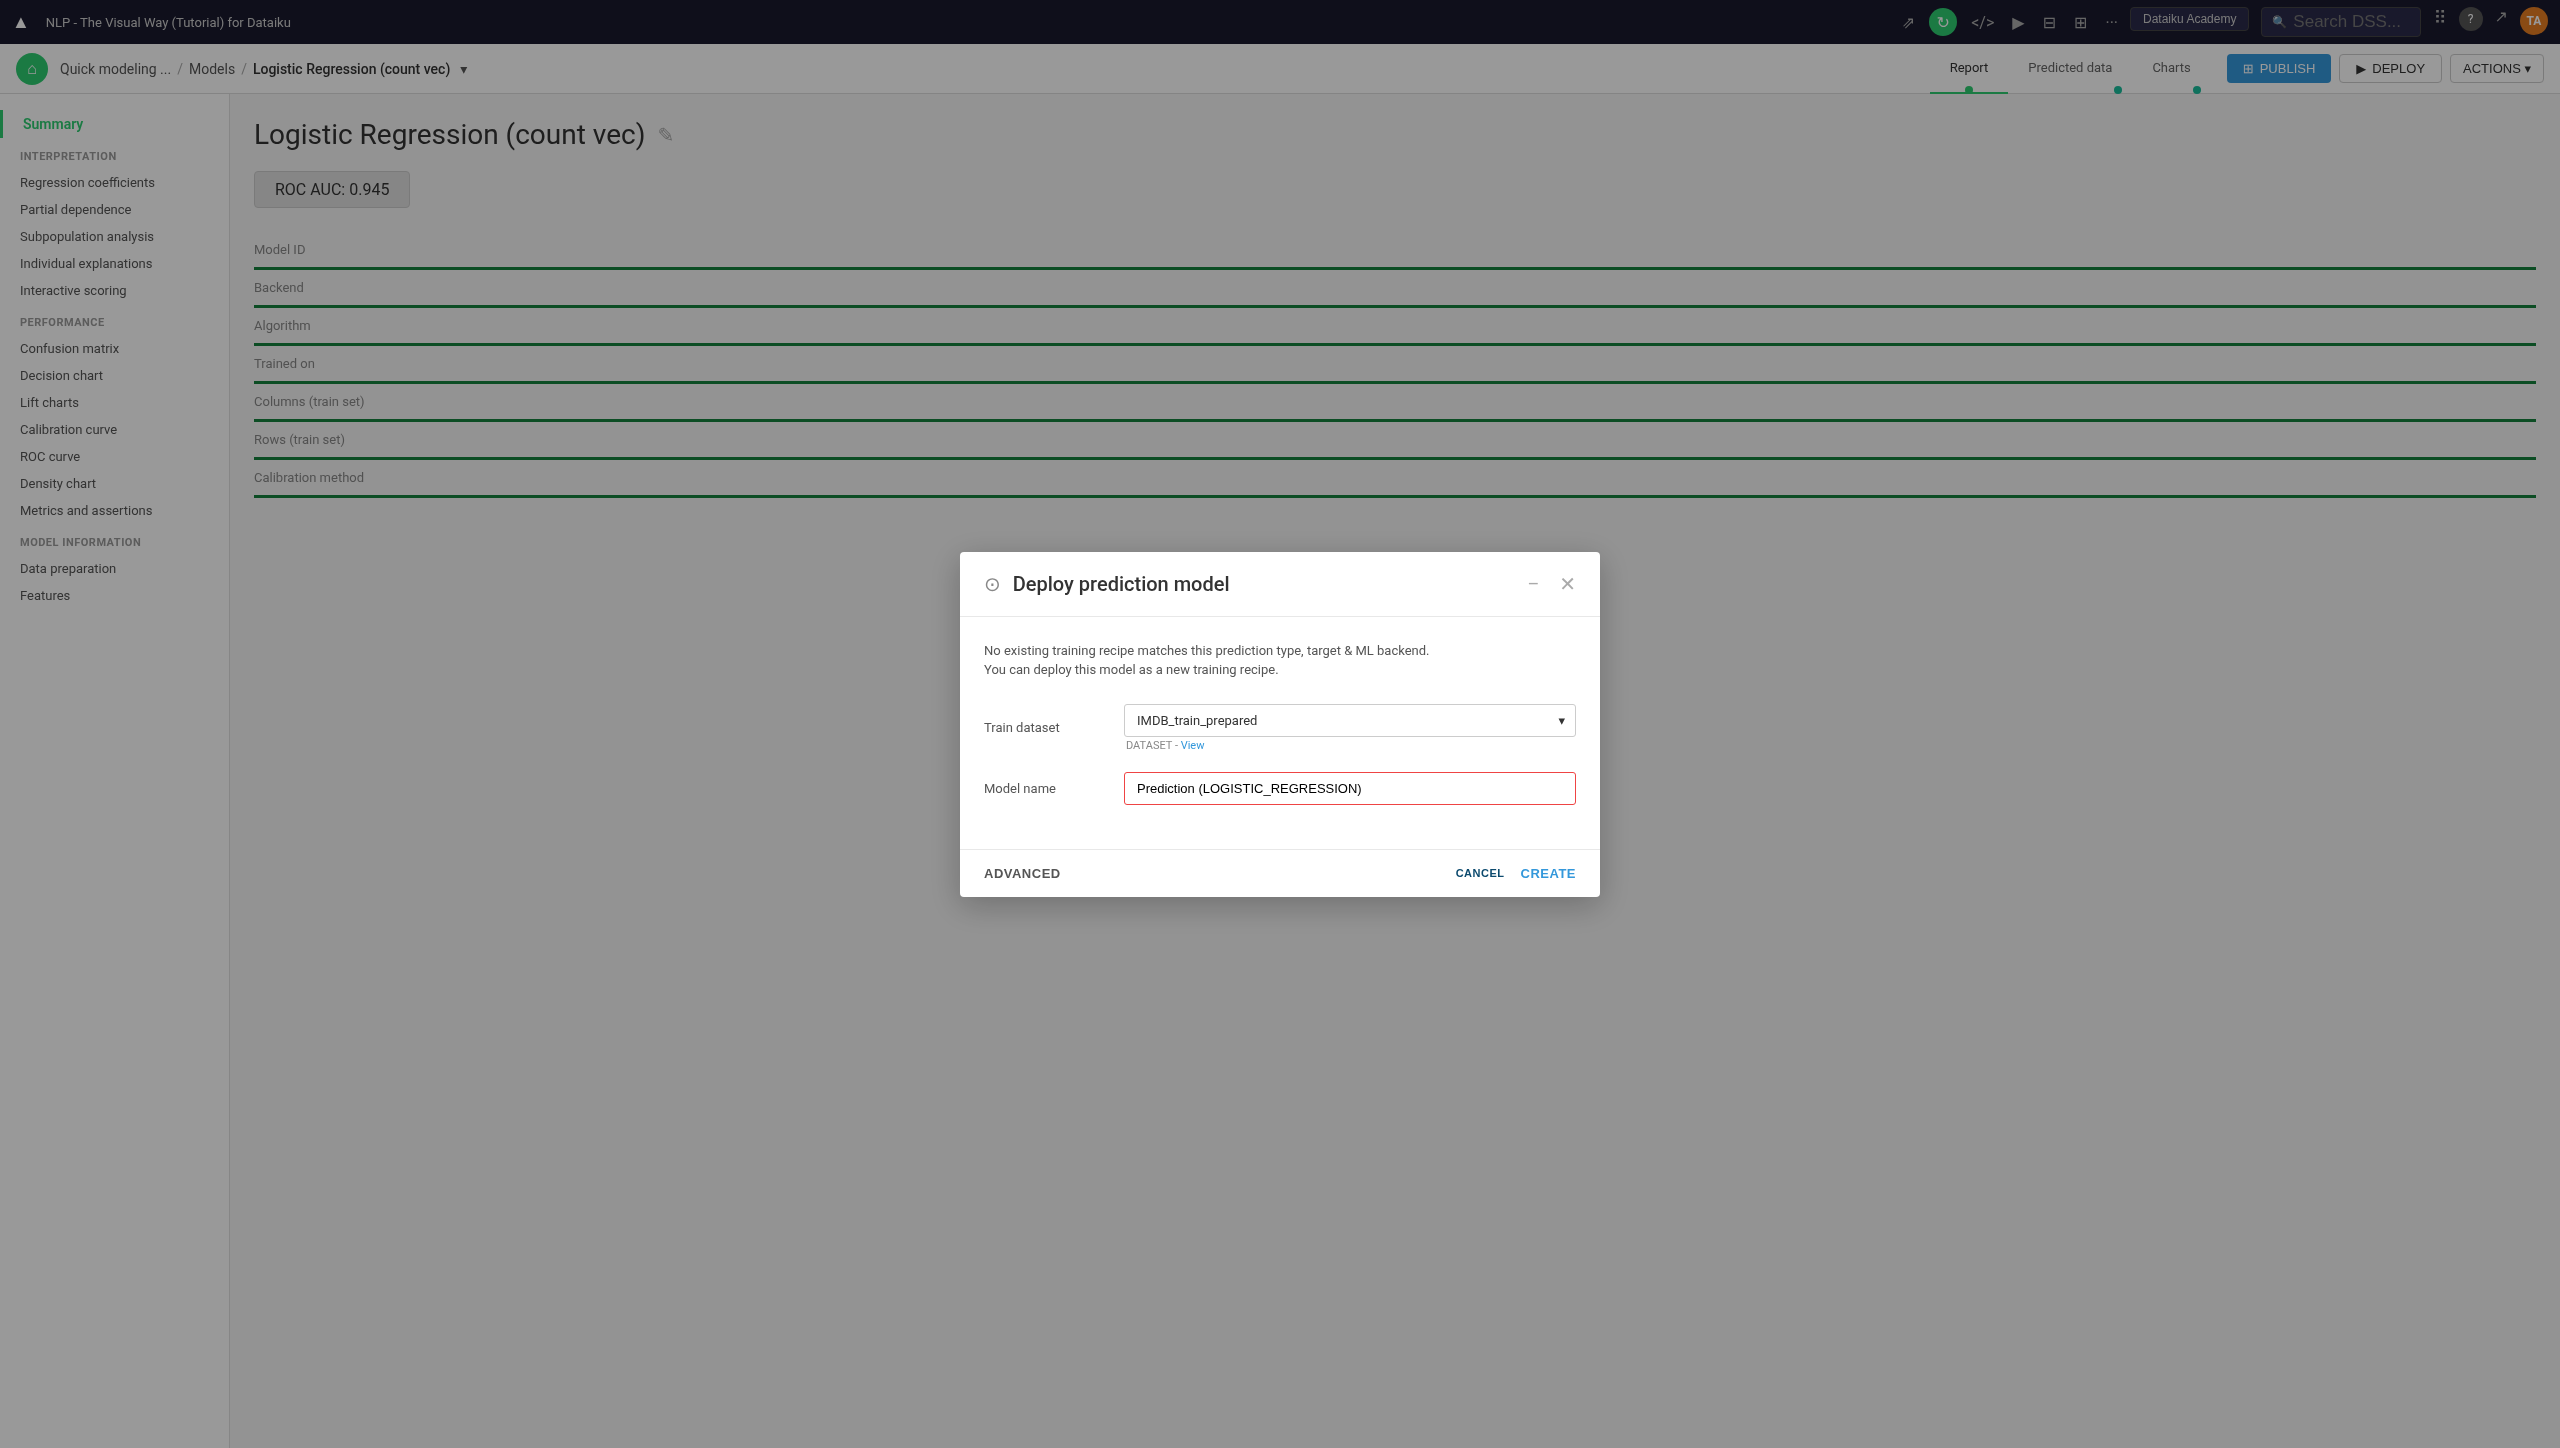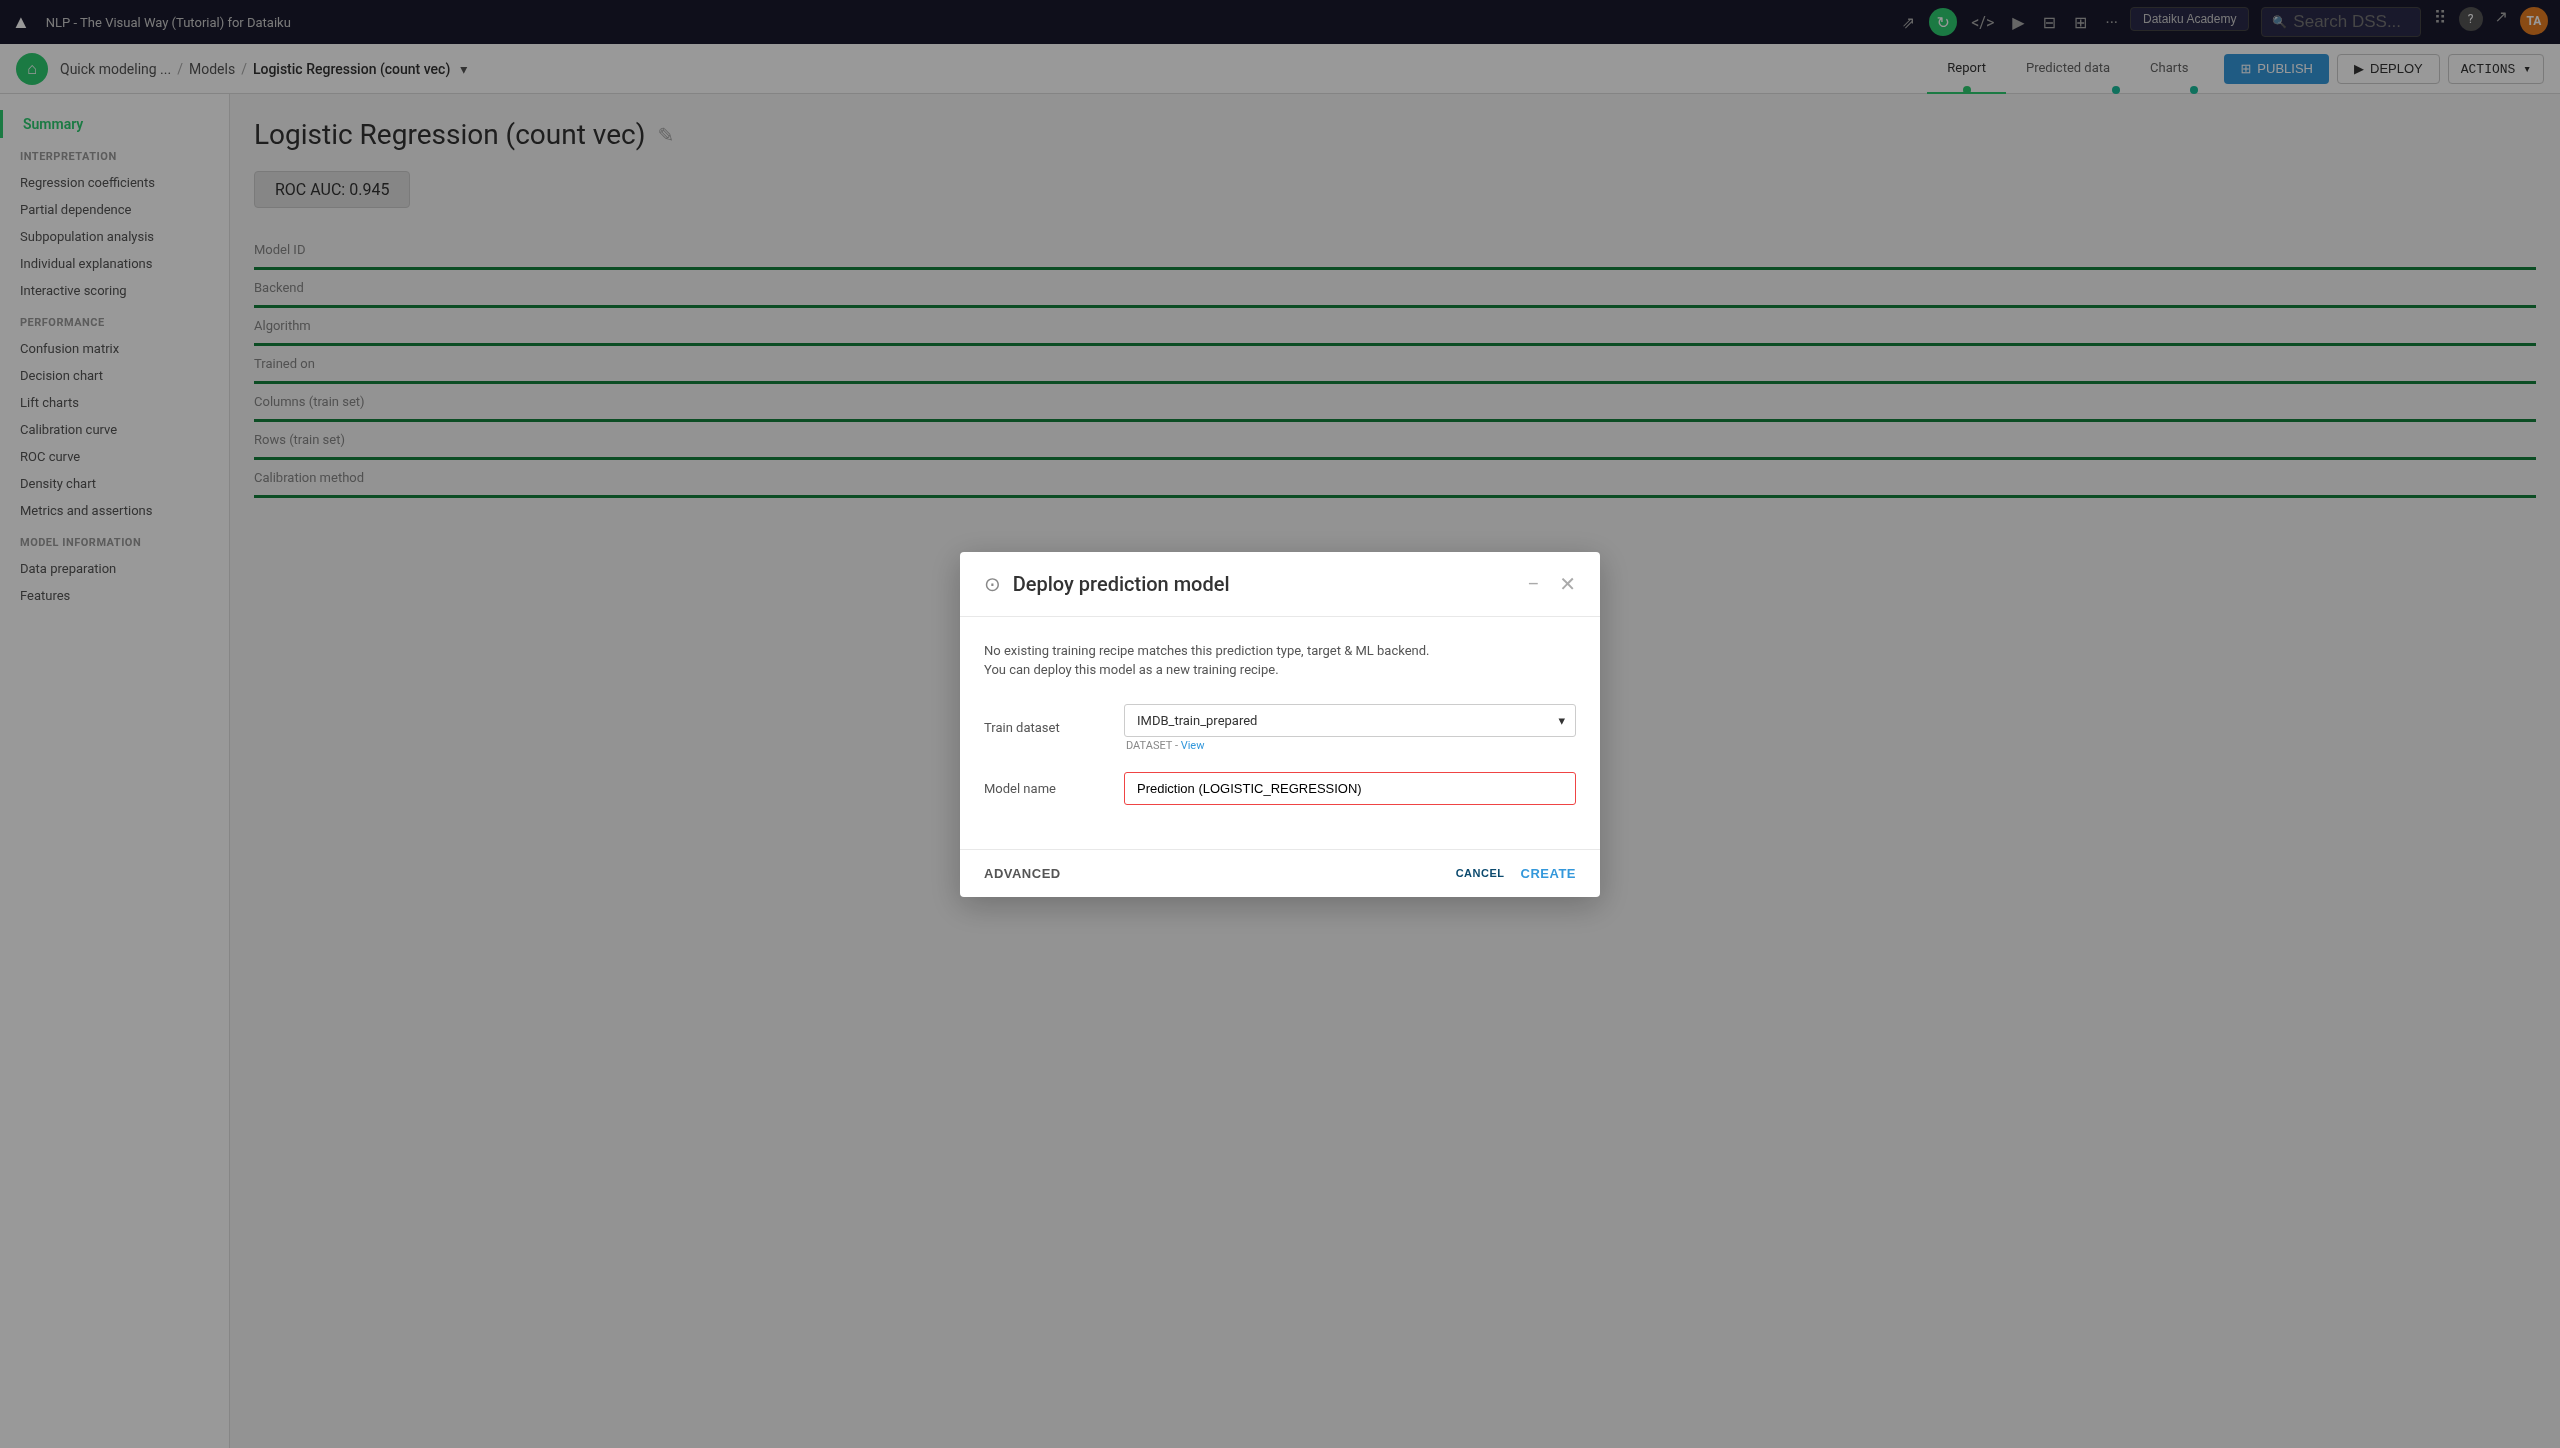--- a/index.html
+++ b/index.html
@@ -34,21 +34,21 @@
     .breadcrumb-item.last { color: #333; font-weight: 500; }
     .breadcrumb-dropdown { color: #555; margin-left: 4px; cursor: pointer; }
     .nav-tabs { display: flex; gap: 0; margin-left: auto; }
     .nav-tab { padding: 0 20px; height: 50px; display: flex; align-items: center; font-size: 13px; color: #666; cursor: pointer; border-bottom: 2px solid transparent; position: relative; }
     .nav-tab.active { color: #333; border-bottom: 2px solid #2ecc71; }
     .nav-tab.active::after { content: ''; position: absolute; bottom: -2px; left: 50%; transform: translateX(-50%); width: 8px; height: 8px; background: #2ecc71; border-radius: 50%; }
     .nav-tab-right-dot { position: absolute; bottom: -2px; right: 10px; width: 8px; height: 8px; background: #1abc9c; border-radius: 50%; }
     .action-btns { display: flex; gap: 8px; margin-left: 16px; }
     .btn-publish { background: #3498db; color: white; border: none; border-radius: 4px; padding: 6px 16px; font-size: 13px; cursor: pointer; display: flex; align-items: center; gap: 6px; }
     .btn-deploy { background: white; color: #333; border: 1px solid #ccc; border-radius: 4px; padding: 6px 16px; font-size: 13px; cursor: pointer; display: flex; align-items: center; gap: 6px; }
-    .btn-actions { background: white; color: #333; border: 1px solid #ccc; border-radius: 4px; padding: 6px 12px; font-size: 13px; cursor: pointer; font-family: Liberation Mono, monospace; }
+    .btn-actions { background: white; color: #333; border: 1px solid #ccc; border-radius: 4px; padding: 6px 12px; font-size: 13px; cursor: pointer; }
 
     
     .main-layout { display: flex; height: calc(100vh - 94px); }
 
     
     .sidebar { width: 230px; background: white; border-right: 1px solid #e0e0e0; overflow-y: auto; padding: 16px 0; flex-shrink: 0; }
     .sidebar-active-item { color: #2ecc71; font-weight: 600; font-size: 14px; padding: 6px 20px; border-left: 3px solid #2ecc71; }
     .sidebar-section-title { font-size: 11px; font-weight: 700; color: #999; text-transform: uppercase; letter-spacing: 0.5px; padding: 12px 20px 6px; }
     .sidebar-item { font-size: 13px; color: #555; padding: 6px 20px; cursor: pointer; }
 

